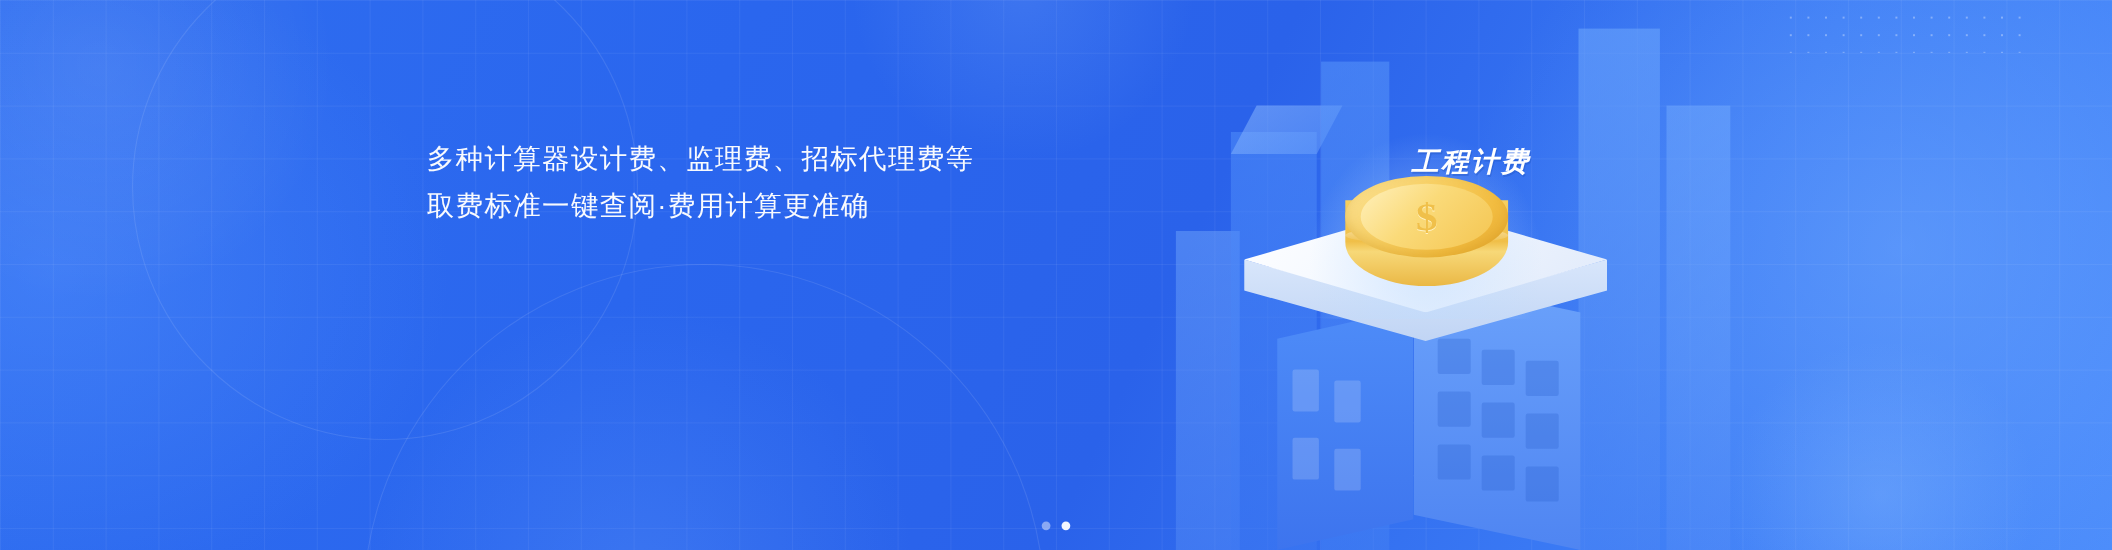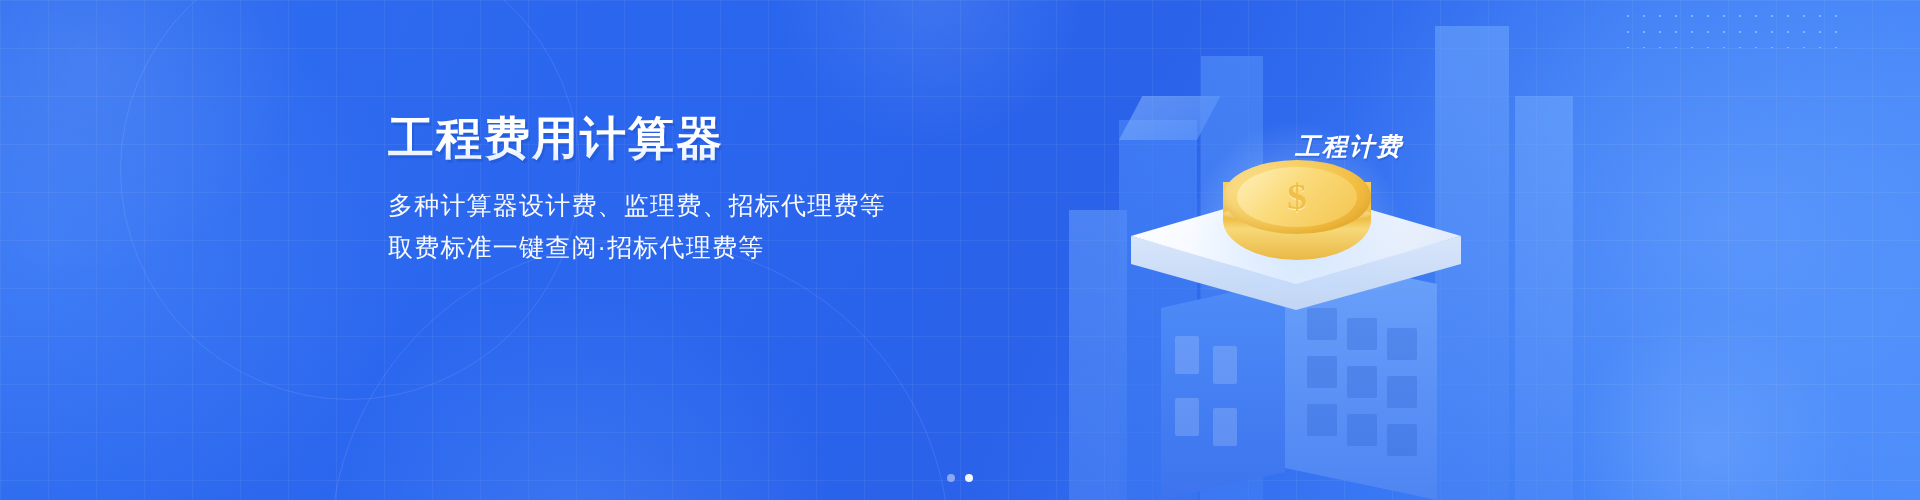--- a/index.html
+++ b/index.html
@@ -139,21 +139,21 @@
   .coin-s {
     position:absolute; left:0; top:0; width:120px; height:60px;
     display:flex; align-items:center; justify-content:center;
     font-family:"Liberation Serif", serif; font-weight:700; font-size:40px;
     color:#f0c04a; text-shadow:0 1px 0 #fff3c7;
     transform:scaleY(.88);
   }
 
   
   .badge {
-    position:absolute; left:190px; top:130px;
+    position:absolute; left:178px; top:130px;
     font-size:25px; font-weight:800; font-style:italic; letter-spacing:2px;
     color:#ffffff; white-space:nowrap;
     text-shadow:1px 2px 0 rgba(30,80,190,.35);
   }
 
   
   .dots { position:absolute; left:50%; transform:translateX(-50%); bottom:18px; display:flex; gap:10px; }
   .dot { width:8px; height:8px; border-radius:50%; background:rgba(255,255,255,.45); }
   .dot.on { background:rgba(255,255,255,.95); }
 </style>
@@ -167,24 +167,23 @@
   <div class="grid"></div>
   <div class="circle c1"></div>
   <div class="circle c4"></div>
   <div class="circle c2"></div>
   <div class="circle c3"></div>
   <div class="arc"></div>
   <div class="arc2"></div>
   <div class="dotgrid"></div>
 
   <div class="copy">
-    <div class="title-line">工程费用计算器</div>
     <div class="sub">
       <div class="sub-line">多种计算器设计费、监理费、招标代理费等</div>
-      <div class="sub-line">取费标准一键查阅·招标代理费等</div>
+      <div class="sub-line">取费标准一键查阅·费用计算更准确</div>
     </div>
   </div>
 
   <div class="art">
     <div class="bar bar-e"></div>
     <div class="bar bar-a"></div>
     <div class="bar-a-top"></div>
     <div class="bar bar-b"></div>
     <div class="bar bar-c"></div>
     <div class="bar bar-d"></div>

